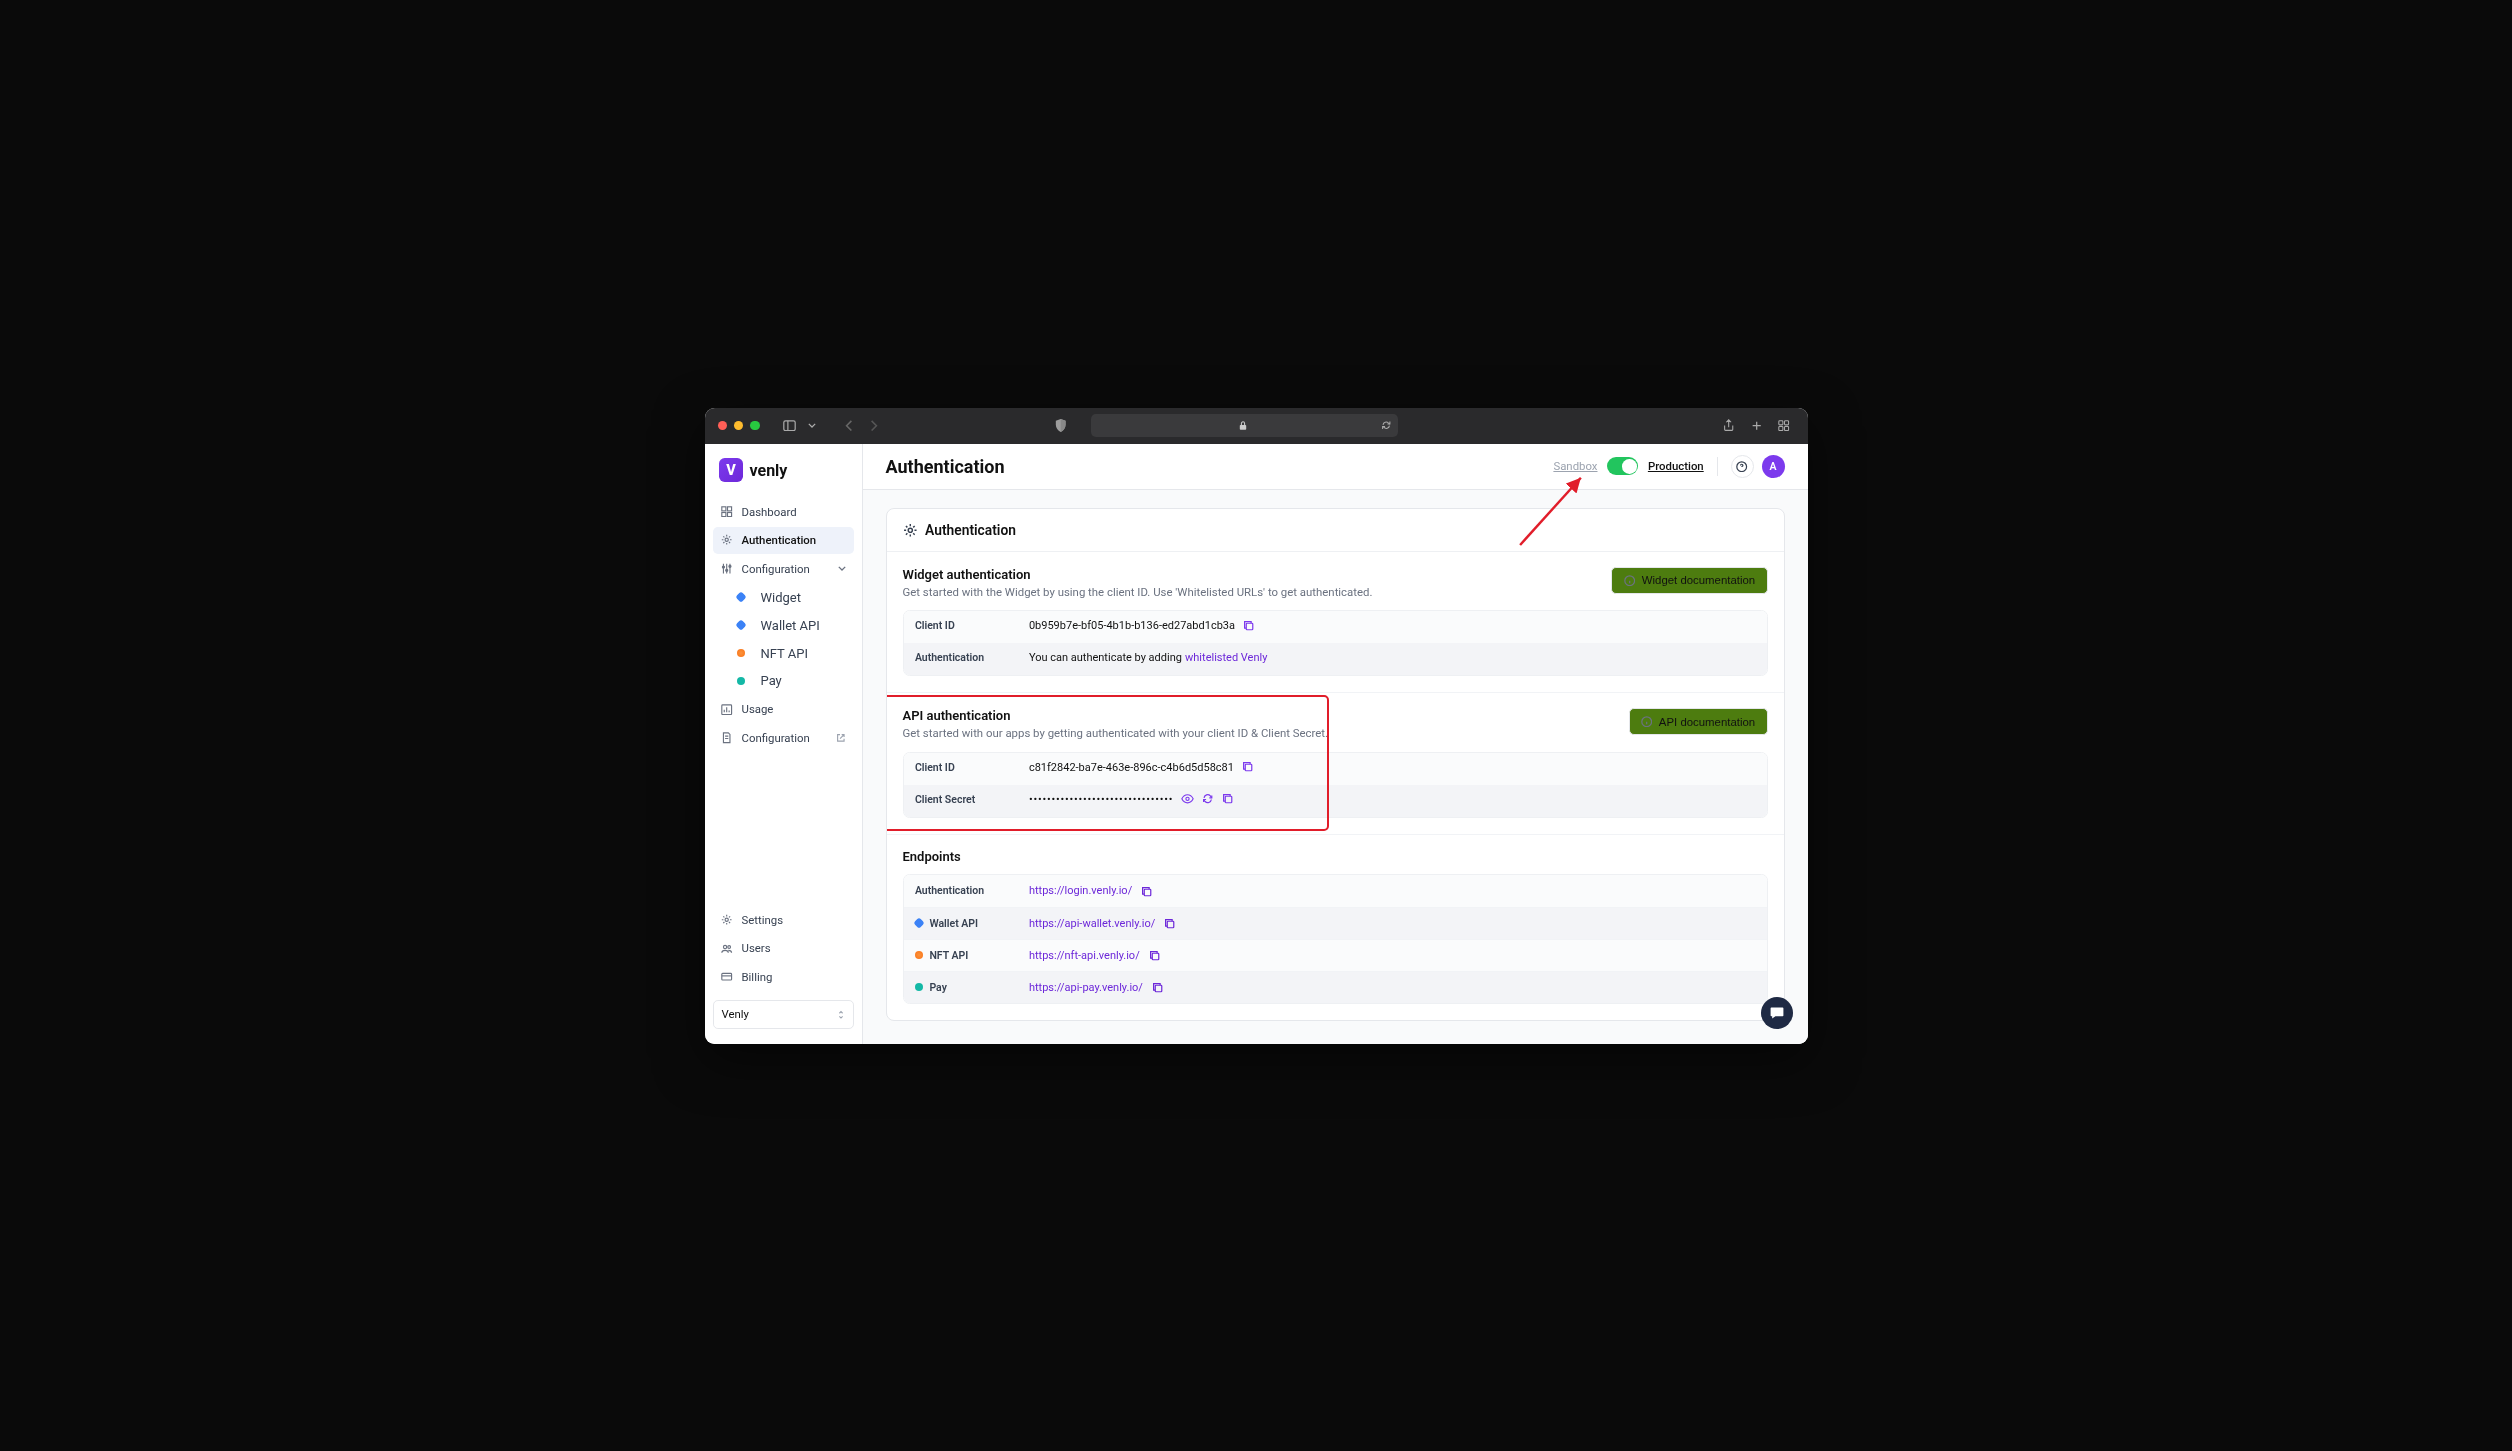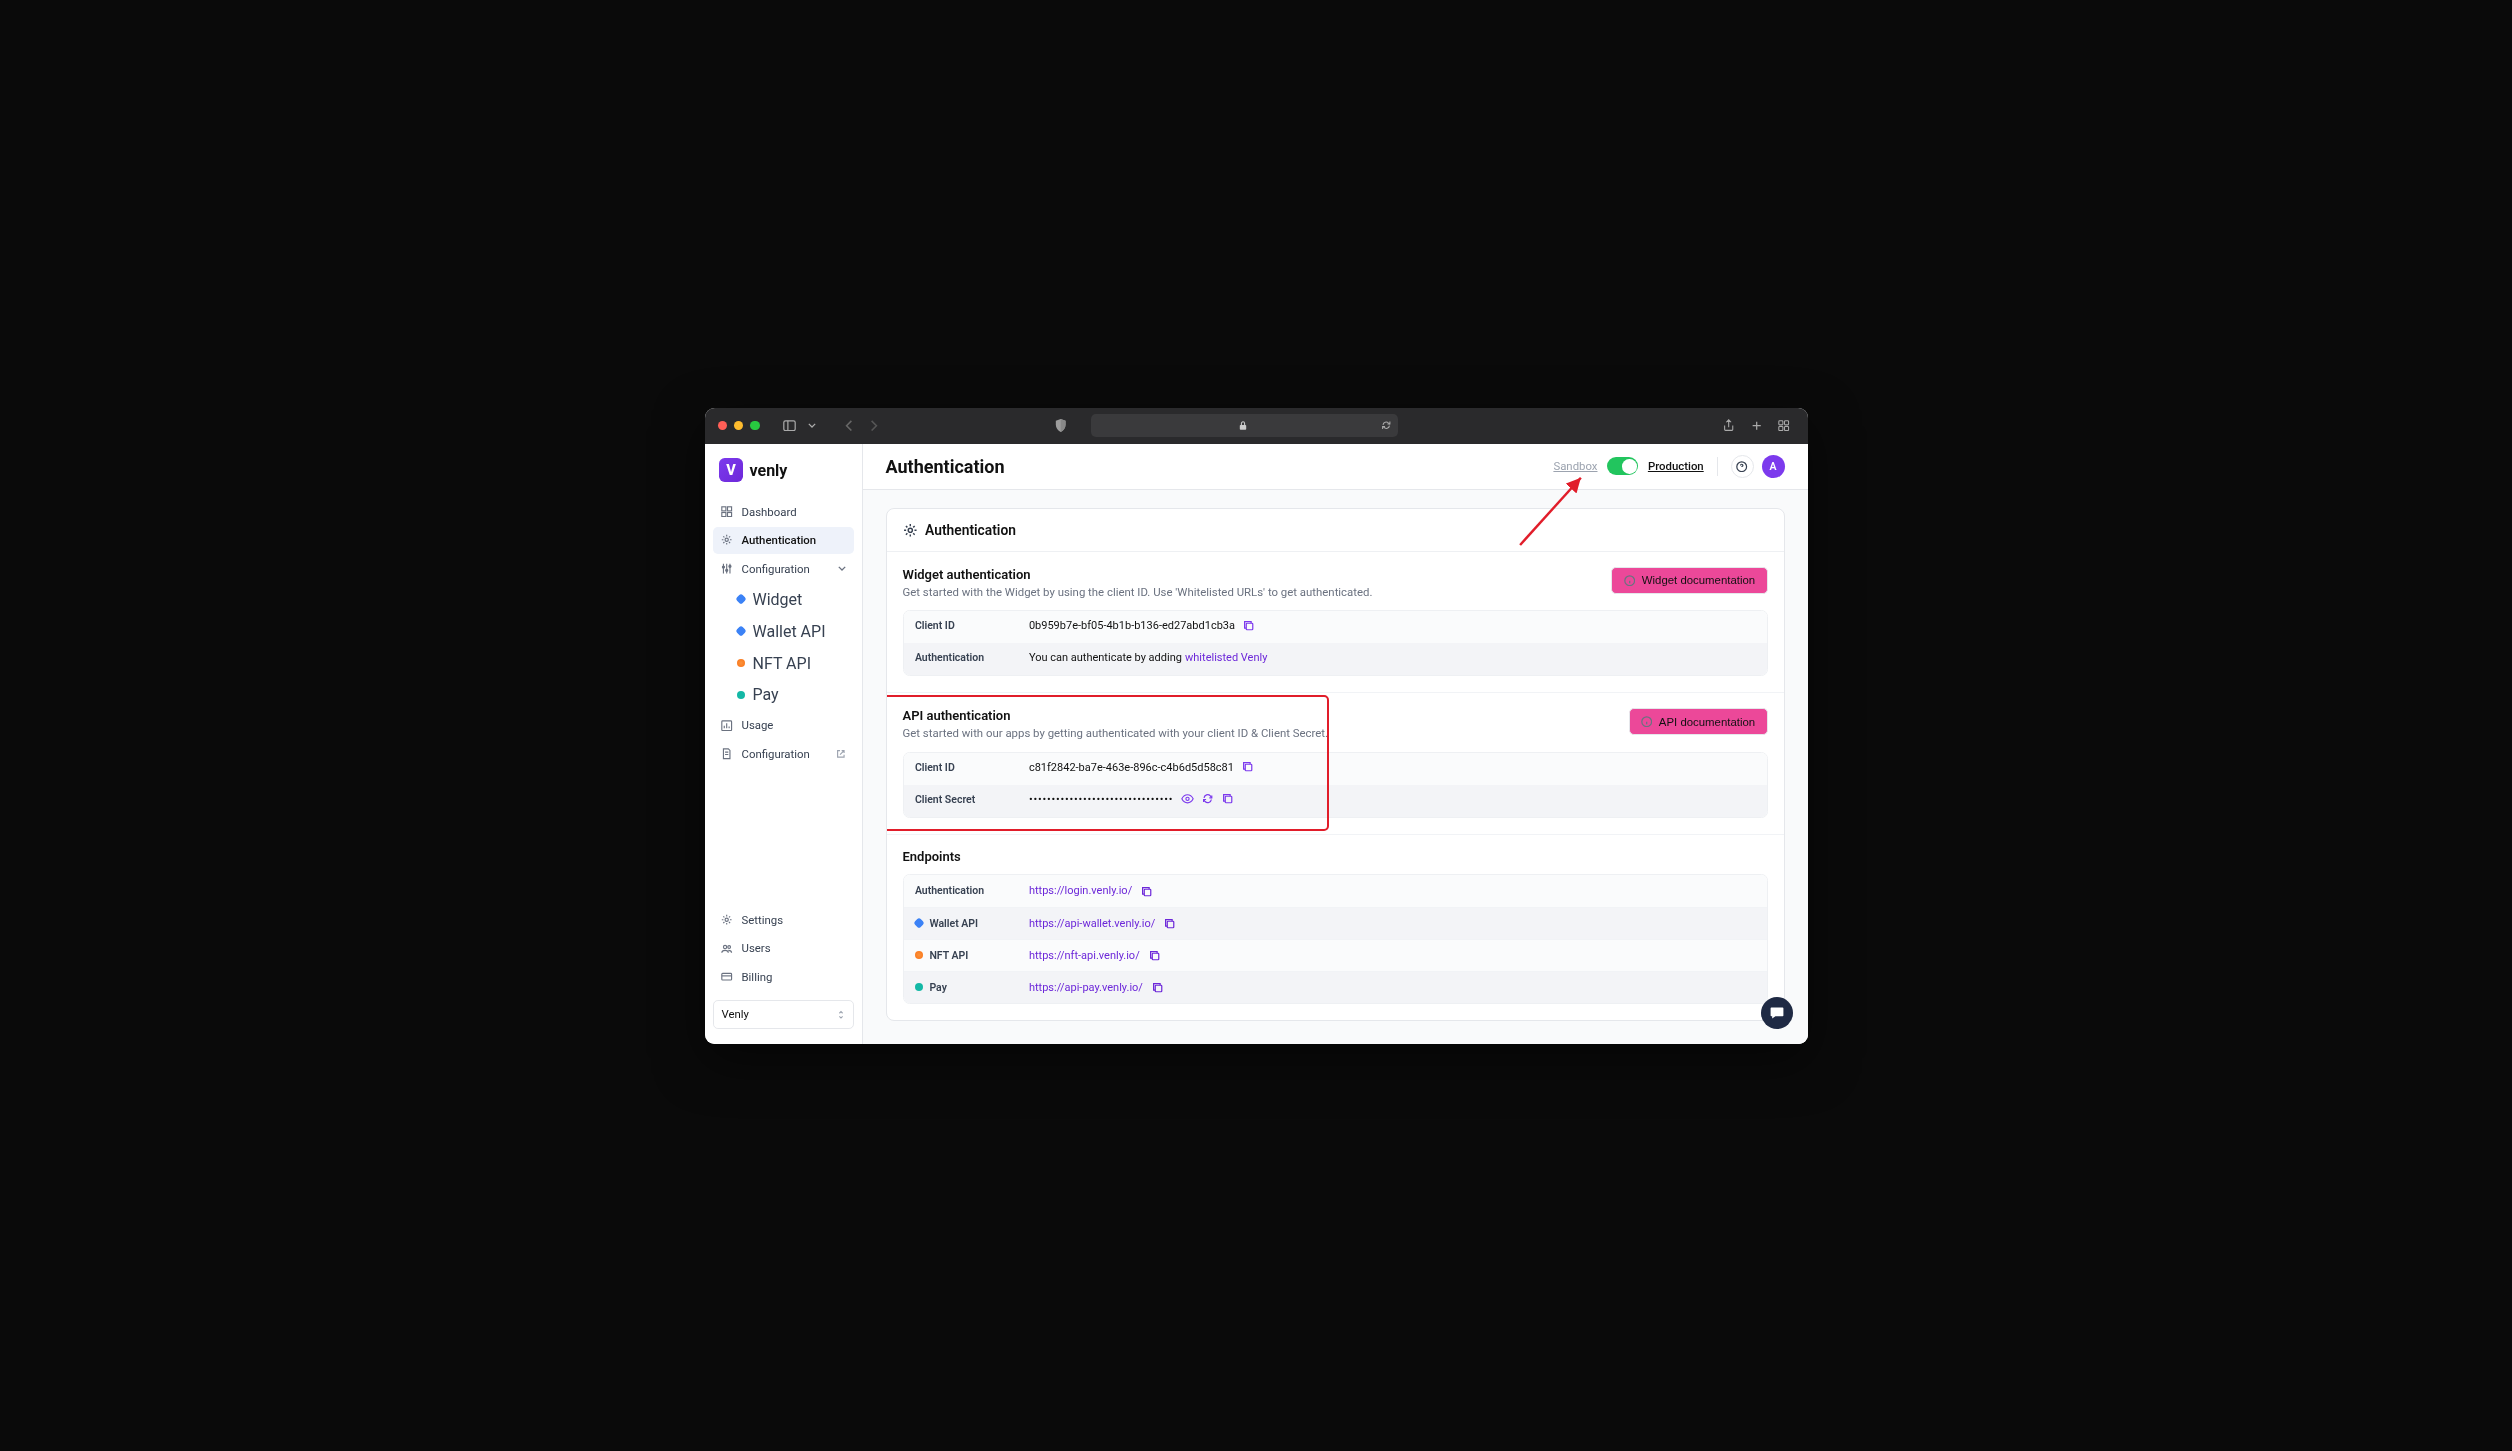--- a/index.html
+++ b/index.html
@@ -79,21 +79,21 @@
   }
   .logo-text { font-size:16px; font-weight:700; color:#111; }
   .nav { display:flex; flex-direction:column; gap:1.6px; }
   .nav-item {
     display:flex; align-items:center; gap:8px;
     padding: 6.5px 8px; border-radius:4.9px;
     color:#374151; font-size:11.4px; cursor:pointer;
   }
   .nav-item.active { background:#eef2fa; color:#111; font-weight:500; }
   .nav-item .chev { margin-left:auto; color:#6b7280; }
-  .nav-sub { display:flex; align-items:center; gap:8px; padding:5.7px 8px 5.7px 24px; font-size:16px; color:#374151; cursor:pointer;text-align:center;}
+  .nav-sub { display:flex; align-items:center; gap:16px; padding:5.7px 8px 5.7px 24px; font-size:13px; color:#374151; cursor:pointer;text-align:center;}
   .dot { width:8px; height:8px; border-radius:2.4px; transform:rotate(45deg); display:inline-block; }
   .dot.blue{ background:#3b82f6;} .dot.orange{background:#f97316;} .dot.teal{background:#14b8a6;}
   .nav-icon { width:13px; height:13px; color:#6b7280; display:inline-flex; align-items:center; justify-content:center;}
   .ext-icon { margin-left:auto; color:#9ca3af; }
   .sidebar-bottom { margin-top:auto; display:flex; flex-direction:column; gap:1.6px; }
   .org-switch {
     margin-top:8px; border:0.8px solid #e5e7eb; border-radius:4.9px;
     padding:6.5px 8px; display:flex; align-items:center; justify-content:space-between;
     font-size:11.4px; color:#111; cursor:pointer;
   }
@@ -134,21 +134,21 @@
   .card-head {
     display:flex; align-items:center; gap:8px; padding:13px 16px; border-bottom:0.8px solid #eef0f3;
     font-size:13.8px; font-weight:600; color:#111;
   }
   .section { padding: 14.6px 16px 16px 16px; position:relative; }
   .section + .section { border-top:0.8px solid #f1f3f6; }
   .section-head { display:flex; align-items:flex-start; gap:13px; }
   .section-title { font-size:13px; font-weight:600; color:#111; }
   .section-desc { font-size:11.4px; color:#6b7280; margin-top:3.2px; }
   .doc-btn {
-    margin-left:auto; border:0.8px solid #e5e7eb; border-radius:4.9px; background:#ec4899;
+    margin-left:auto; border:0.8px solid #e5e7eb; border-radius:4.9px; background:#4d7c0f;
     padding:6.5px 11.4px; display:flex; align-items:center; gap:6.5px; font-size:11.4px; color:#111;
     cursor:pointer; font-weight:500;
   }
   .kv-table { margin-top:11.4px; border:0.8px solid #eef0f3; border-radius:6.5px; overflow:hidden;}
   .kv-row { display:flex; align-items:flex-start; min-height:32px; font-size:11px; }
   .kv-row:nth-child(odd){ background:#fafbfc; }
   .kv-row:nth-child(even){ background:#f3f4f7; }
   .kv-key { width:114px; padding:8px 11.4px; color:#374151; font-weight:600; font-size:10.5px;}
   .kv-val { flex:1; padding:8px 11.4px; color:#111; display:flex; align-items:center; gap:8px; }
   .kv-val .icon-btn { color:#7c3aed; cursor:pointer; }

